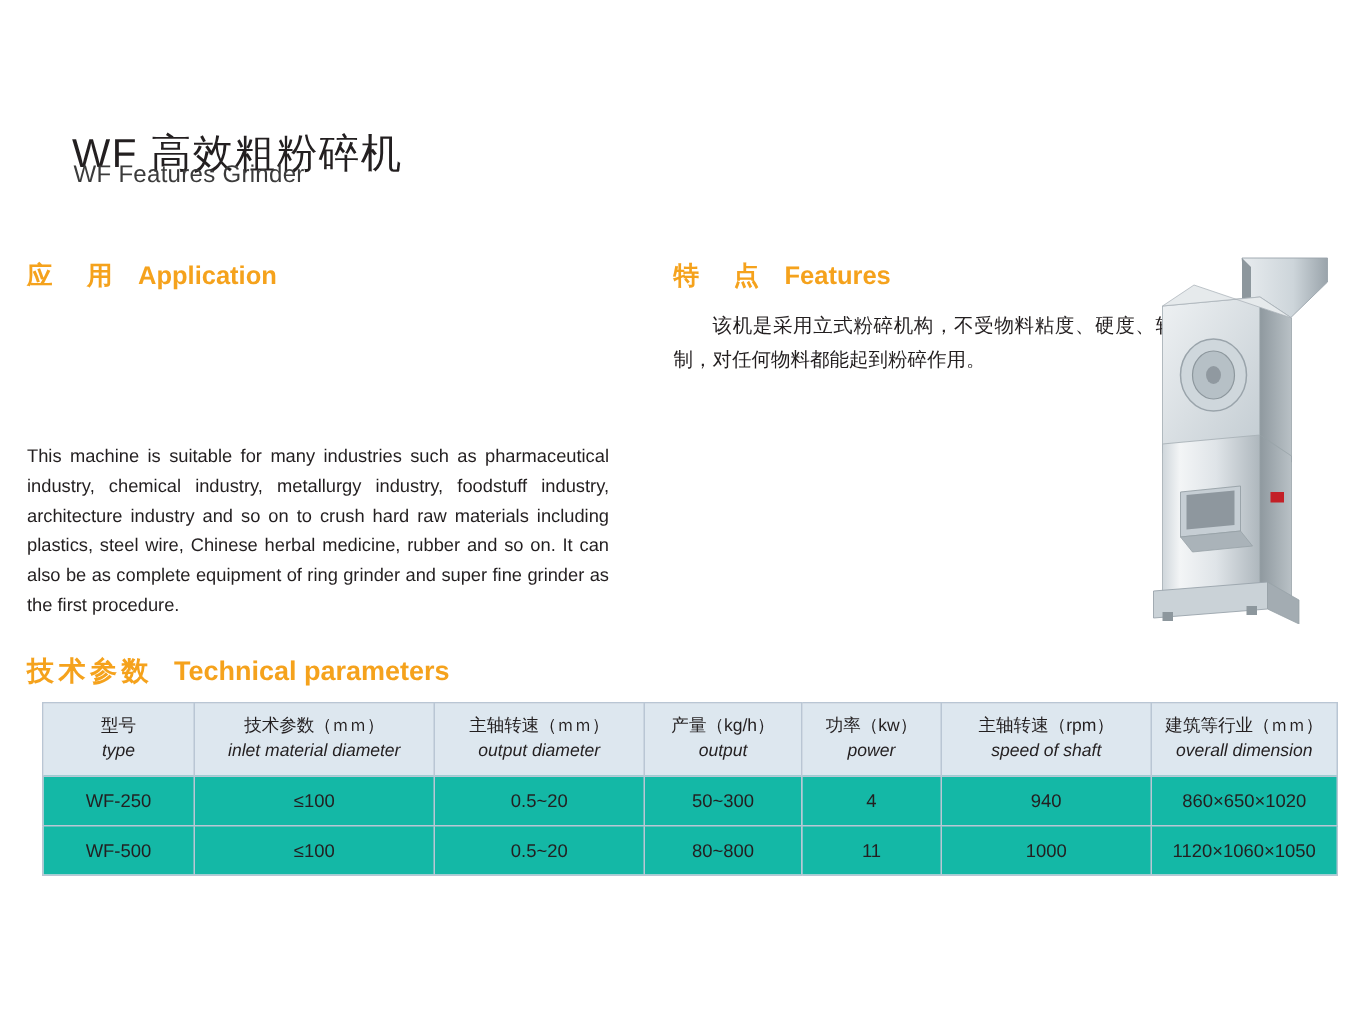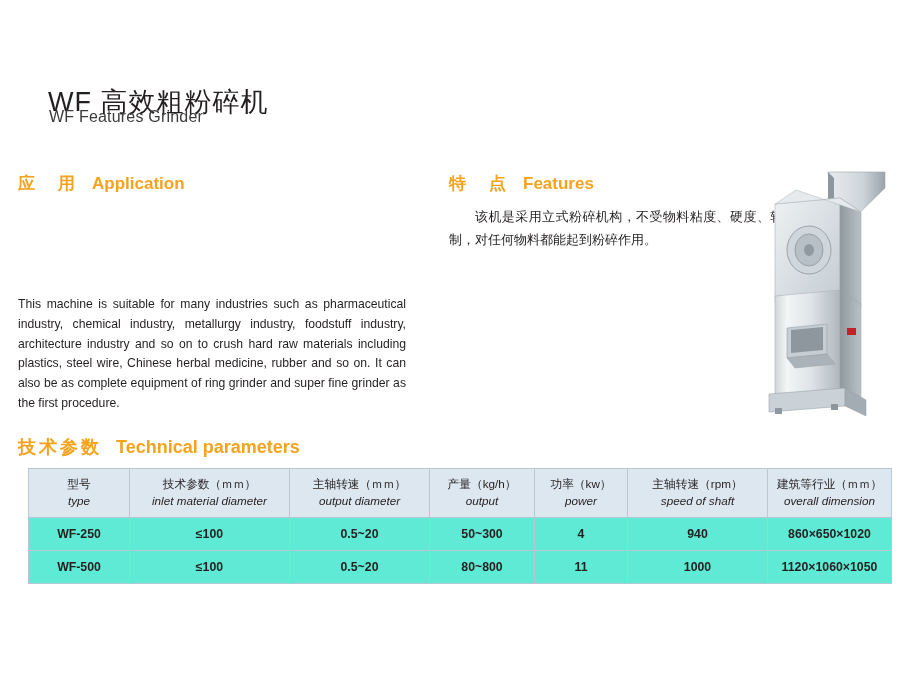--- a/index.html
+++ b/index.html
@@ -96,23 +96,22 @@
   }
   table.params thead th {
     background: #dde7ef;
     font-weight: normal;
     padding: 7px 2px;
     line-height: 1.45;
     font-size: 11.7px;
   }
   table.params tbody td {
     padding: 9px 2px;
-    background: #5eead4;
+    background: #14b8a6;
     font-size: 12.3px;
-    font-weight: bold;
   }
   .th-l1 { display: block; }
   .th-l2 { display: block; font-style: italic; }
 </style>
 </head>
 <body>
 
 <div class="page">
 
   <h1 class="title-zh">WF 高效粗粉碎机</h1>

